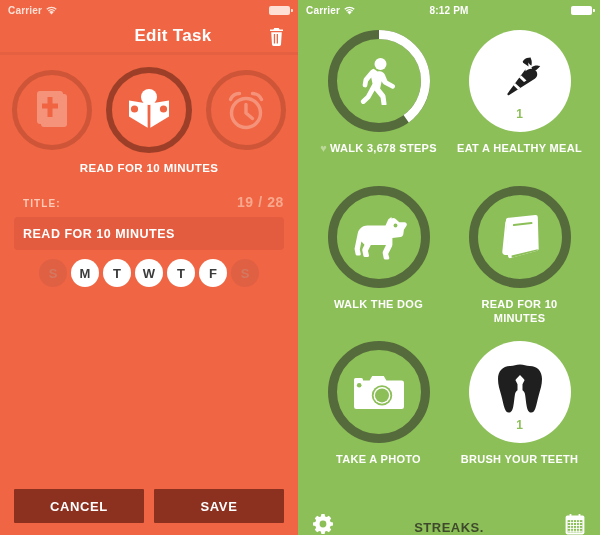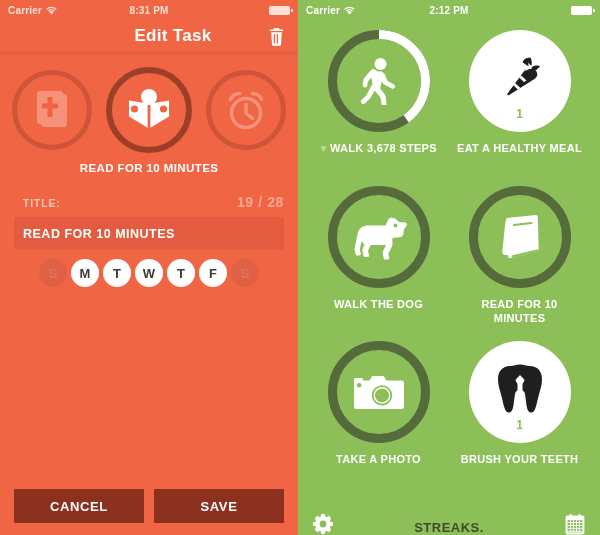--- a/index.html
+++ b/index.html
@@ -201,21 +201,20 @@
 
     <div class="statusbar">
       <div class="sb-left">
         <span>Carrier</span>
         <span class="wifi">
           <svg width="11" height="9" viewBox="0 0 11 9">
               <path fill="currentColor" d="M5.5 8.6 3.2 5.9a3.6 3.6 0 0 1 4.6 0L5.5 8.6zM1.9 4.5A5.5 5.5 0 0 1 9.1 4.5l-.9 1A4.2 4.2 0 0 0 2.8 5.5l-.9-1zM.3 2.7A7.8 7.8 0 0 1 10.7 2.7l-.9 1A6.5 6.5 0 0 0 1.2 3.7l-.9-1z"></path>
             </svg>
         </span>
       </div>
-      <div class="sb-center">8:31 PM</div>
       <div class="sb-right">
         <span class="battery"></span>
       </div>
     </div>
 
     <div class="navbar">
       <div class="nav-title">Edit Task</div>
       <div class="trash-btn">
         <svg width="15" height="18" viewBox="0 0 15 18">
           <path fill="#ffffff" d="M5.2 0h4.6l.8 1.4H14v1.7H1V1.4h3.4L5.2 0zM2.2 4.2h10.6l-.8 12.3a1.5 1.5 0 0 1-1.5 1.4H4.5a1.5 1.5 0 0 1-1.5-1.4L2.2 4.2zm2.6 1.9v9.4h1.3V6.1H4.8zm2.9 0v9.4H9V6.1H7.7z"></path>
@@ -285,21 +284,21 @@
 
     <div class="statusbar">
       <div class="sb-left">
         <span>Carrier</span>
         <span class="wifi">
           <svg width="11" height="9" viewBox="0 0 11 9">
               <path fill="currentColor" d="M5.5 8.6 3.2 5.9a3.6 3.6 0 0 1 4.6 0L5.5 8.6zM1.9 4.5A5.5 5.5 0 0 1 9.1 4.5l-.9 1A4.2 4.2 0 0 0 2.8 5.5l-.9-1zM.3 2.7A7.8 7.8 0 0 1 10.7 2.7l-.9 1A6.5 6.5 0 0 0 1.2 3.7l-.9-1z"></path>
             </svg>
         </span>
       </div>
-      <div class="sb-center">2:12 PM</div>
+      <div class="sb-center">8:12 PM</div>
       <div class="sb-right">
         <span class="battery"></span>
       </div>
     </div>
 
     <div class="grid">
 
       <div class="cell">
         <div class="ring">
           <svg class="ring-progress" width="102" height="102" viewBox="0 0 102 102">

